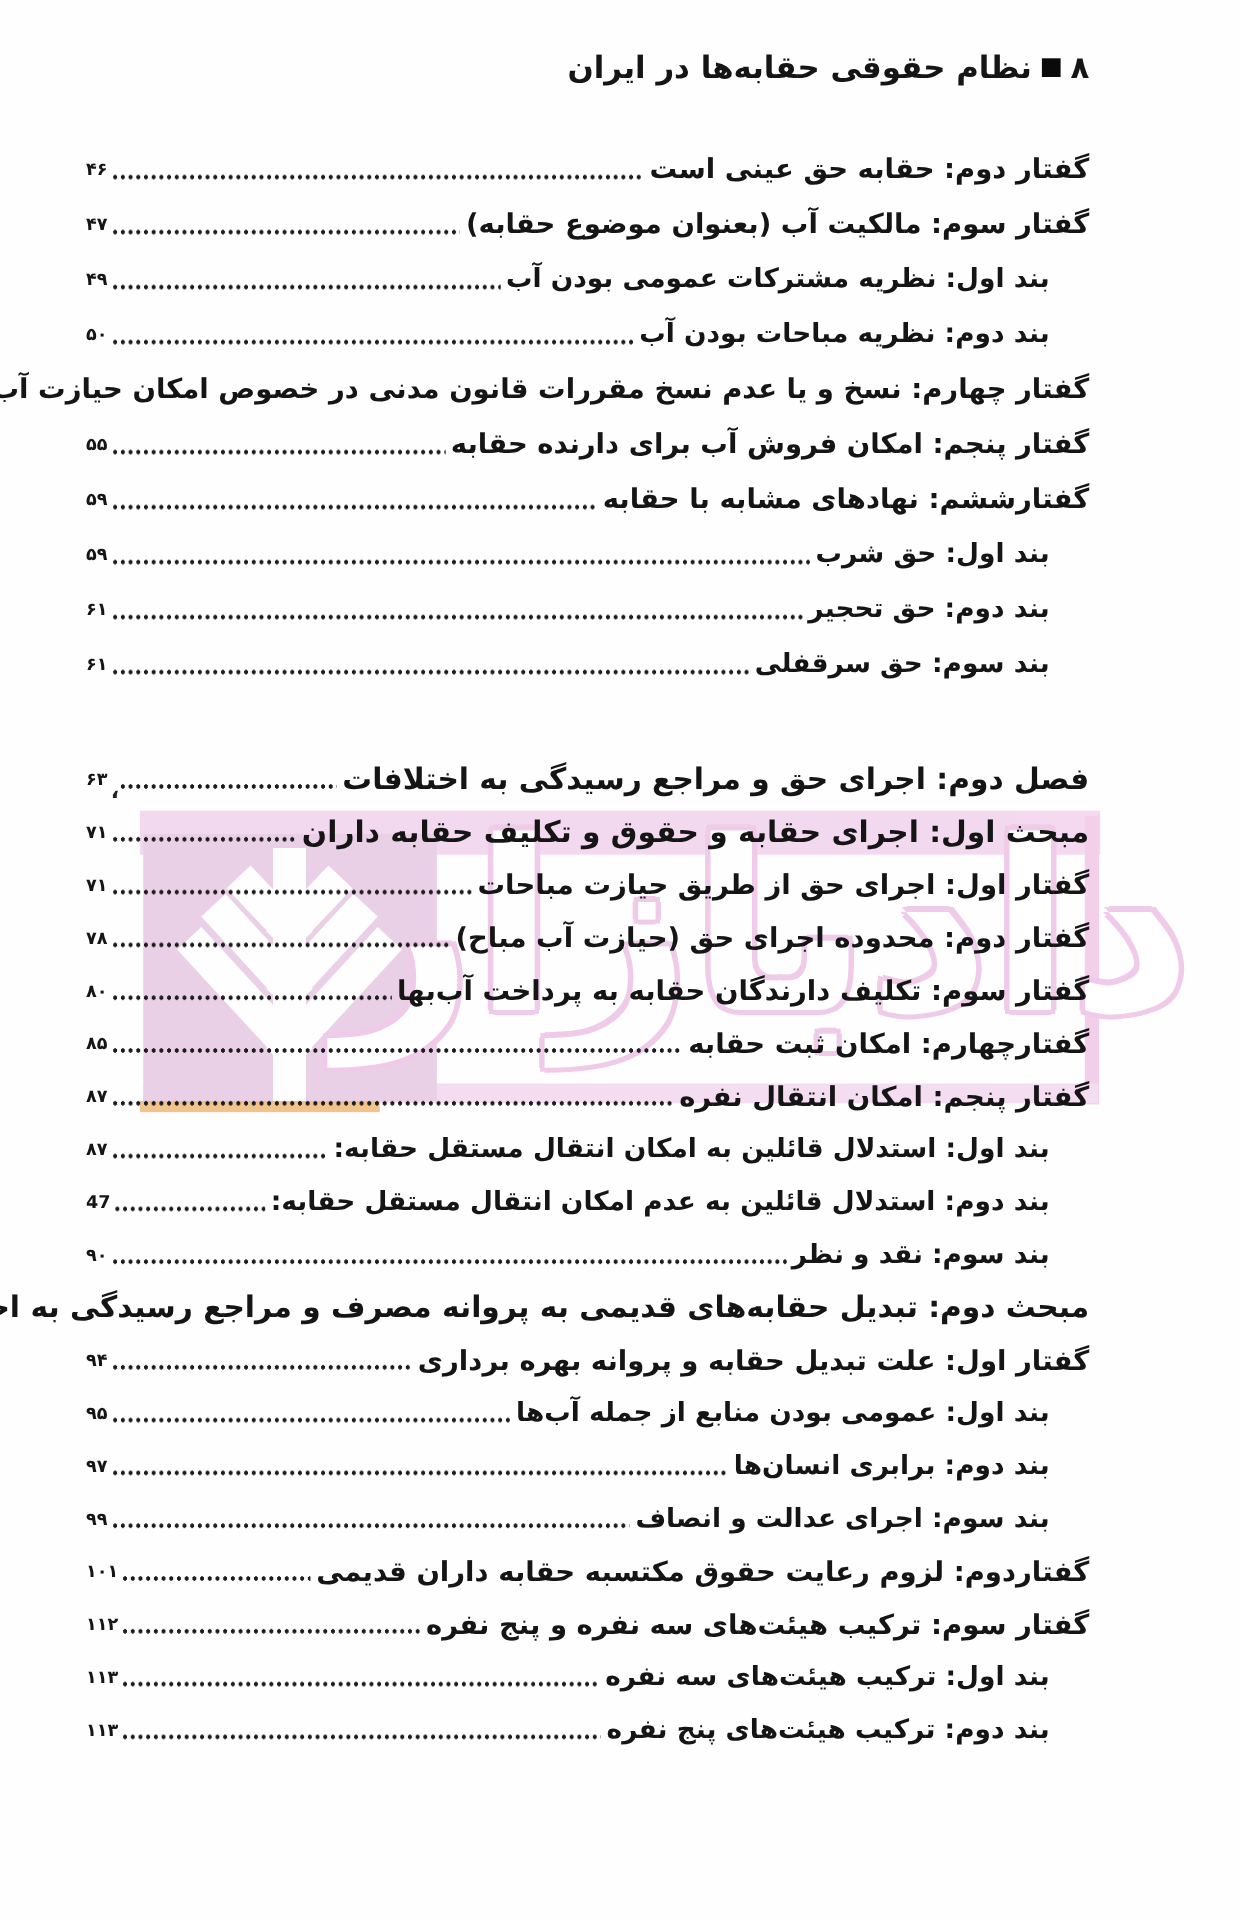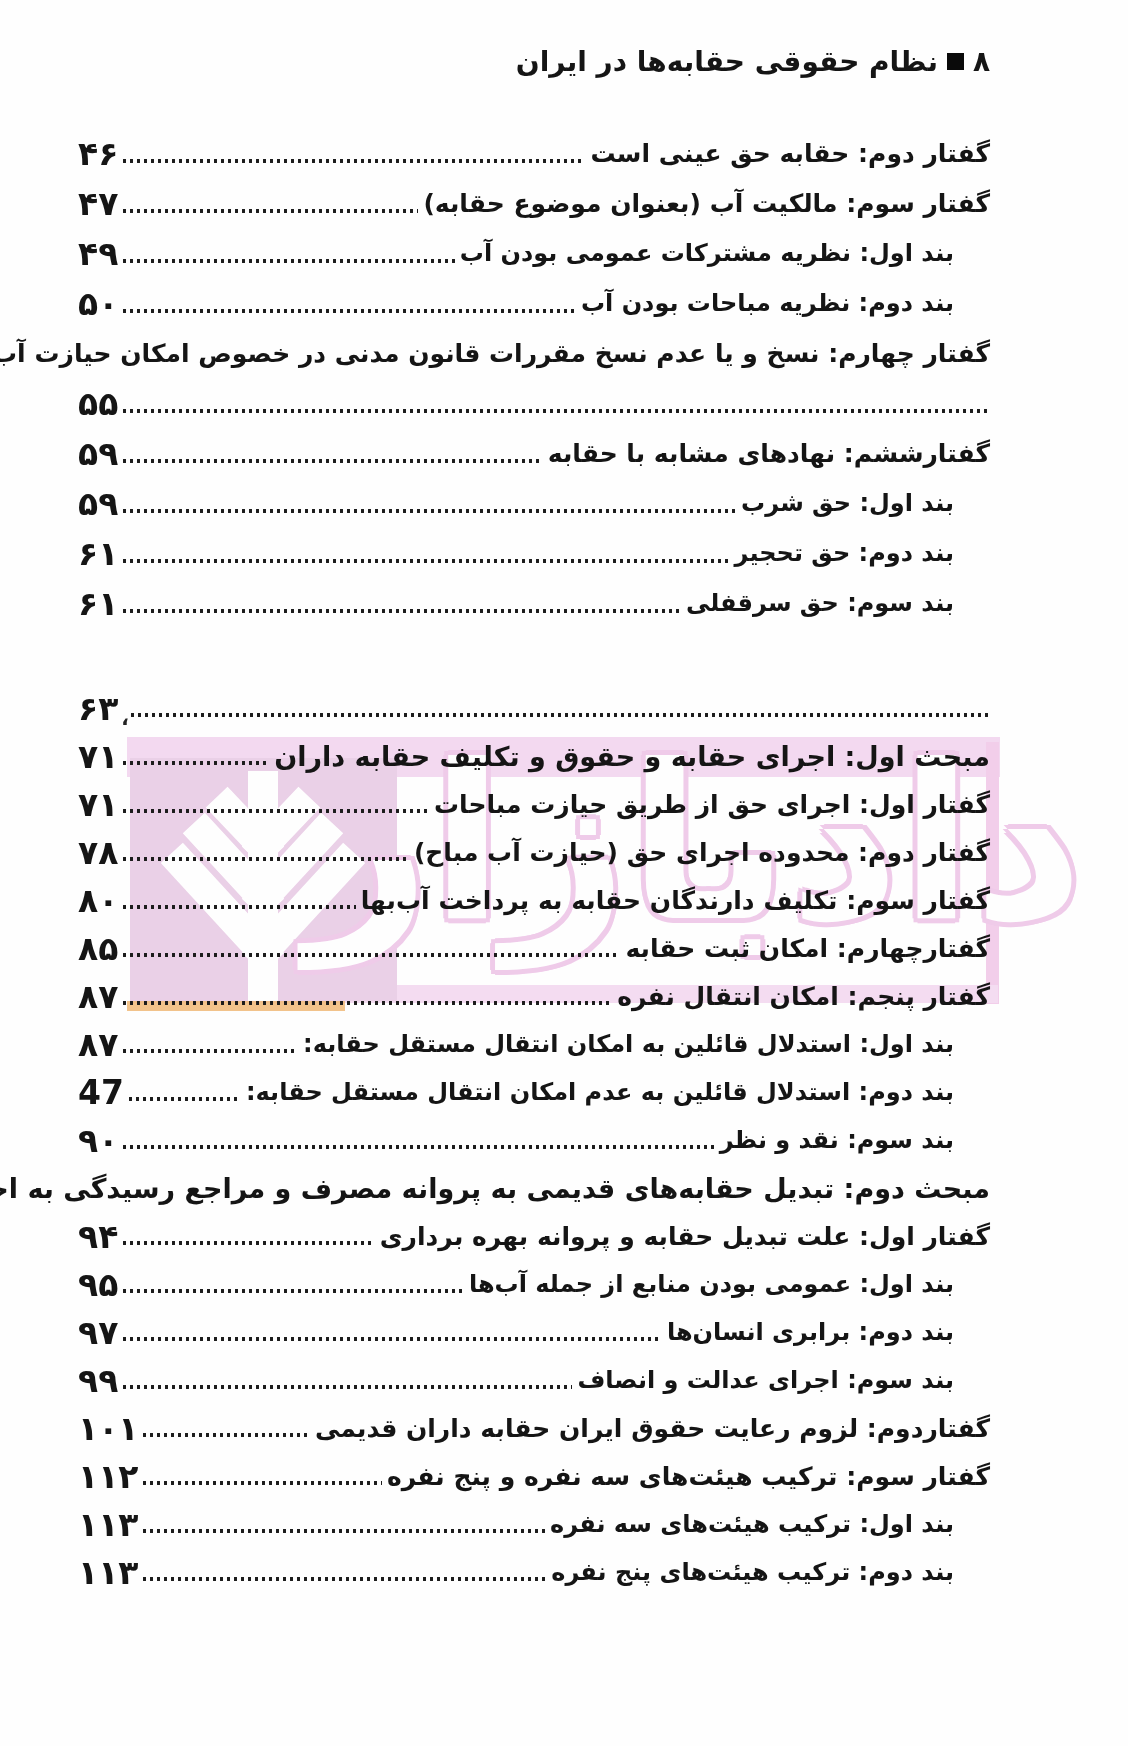--- a/index.html
+++ b/index.html
@@ -42,21 +42,21 @@
   .sec-gap{height:56px;}
   .row{display:flex;align-items:center;direction:rtl;white-space:nowrap;}
   .row .title{flex:0 0 auto;padding-left:5px;}
   .row .dots{
     flex:1 1 auto;min-width:0;align-self:stretch;
     background-image:radial-gradient(circle,#1c1c1c 1.8px,rgba(0,0,0,0) 2px);
     background-size:7px 8px;background-repeat:repeat-x;
     background-position:0 calc(100% - 13px);
   }
   .row .tail{flex:0 0 auto;font-size:20px;align-self:flex-end;padding-bottom:2px;color:#222;}
-  .row .num{flex:0 0 auto;padding-right:3px;font-weight:bold;font-size:33px;}
+  .row .num{flex:0 0 auto;padding-right:3px;font-weight:bold;font-size:16px;}
   .lvl-major{font-size:27px;font-weight:bold;}
   .lvl-item{font-size:25px;font-weight:bold;}
   .lvl-sub{font-size:24px;font-weight:bold;margin-right:36px;}
 </style>
 </head>
 <body>
 
 <div class="page">
 
   <div class="wm">
@@ -107,20 +107,21 @@
           <div class="row lvl-sub">
     <span class="title">بند دوم: نظریه مباحات بودن آب</span>
     <span class="dots"></span>
     <span class="num">۵۰</span>
   </div>
           <div class="row lvl-item">
     <span class="title">گفتار چهارم: نسخ و یا عدم نسخ مقررات قانون مدنی در خصوص امکان حیازت آب</span>
 
   </div>
           <div class="row lvl-item">
+    <span class="title">گفتار پنجم: امکان فروش آب برای دارنده حقابه</span>
     <span class="dots"></span>
     <span class="num">۵۵</span>
   </div>
           <div class="row lvl-item">
     <span class="title">گفتارششم: نهادهای مشابه با حقابه</span>
     <span class="dots"></span>
     <span class="num">۵۹</span>
   </div>
           <div class="row lvl-sub">
     <span class="title">بند اول: حق شرب</span>
@@ -134,20 +135,21 @@
   </div>
           <div class="row lvl-sub">
     <span class="title">بند سوم: حق سرقفلی</span>
     <span class="dots"></span>
     <span class="num">۶۱</span>
   </div>
         </div>
         <div class="sec-gap"></div>
         <div class="sec1">
           <div class="row lvl-major">
+    <span class="title">فصل دوم: اجرای حق و مراجع رسیدگی به اختلافات</span>
     <span class="dots"></span>
     <span class="tail">،</span>
             <span class="num">۶۳</span>
   </div>
           <div class="row lvl-major">
     <span class="title">مبحث اول: اجرای حقابه و حقوق و تکلیف حقابه داران</span>
     <span class="dots"></span>
     <span class="num">۷۱</span>
   </div>
           <div class="row lvl-item">
@@ -209,21 +211,21 @@
     <span class="title">بند دوم: برابری انسان‌ها</span>
     <span class="dots"></span>
     <span class="num">۹۷</span>
   </div>
           <div class="row lvl-sub">
     <span class="title">بند سوم: اجرای عدالت و انصاف</span>
     <span class="dots"></span>
     <span class="num">۹۹</span>
   </div>
           <div class="row lvl-item">
-    <span class="title">گفتاردوم: لزوم رعایت حقوق ایران حقابه داران قدیمی</span>
+    <span class="title">گفتاردوم: لزوم رعایت حقوق مکتسبه حقابه داران قدیمی</span>
     <span class="dots"></span>
     <span class="num">۱۰۱</span>
   </div>
           <div class="row lvl-item">
     <span class="title">گفتار سوم: ترکیب هیئت‌های سه نفره و پنج نفره</span>
     <span class="dots"></span>
     <span class="num">۱۱۲</span>
   </div>
           <div class="row lvl-sub">
     <span class="title">بند اول: ترکیب هیئت‌های سه نفره</span>

